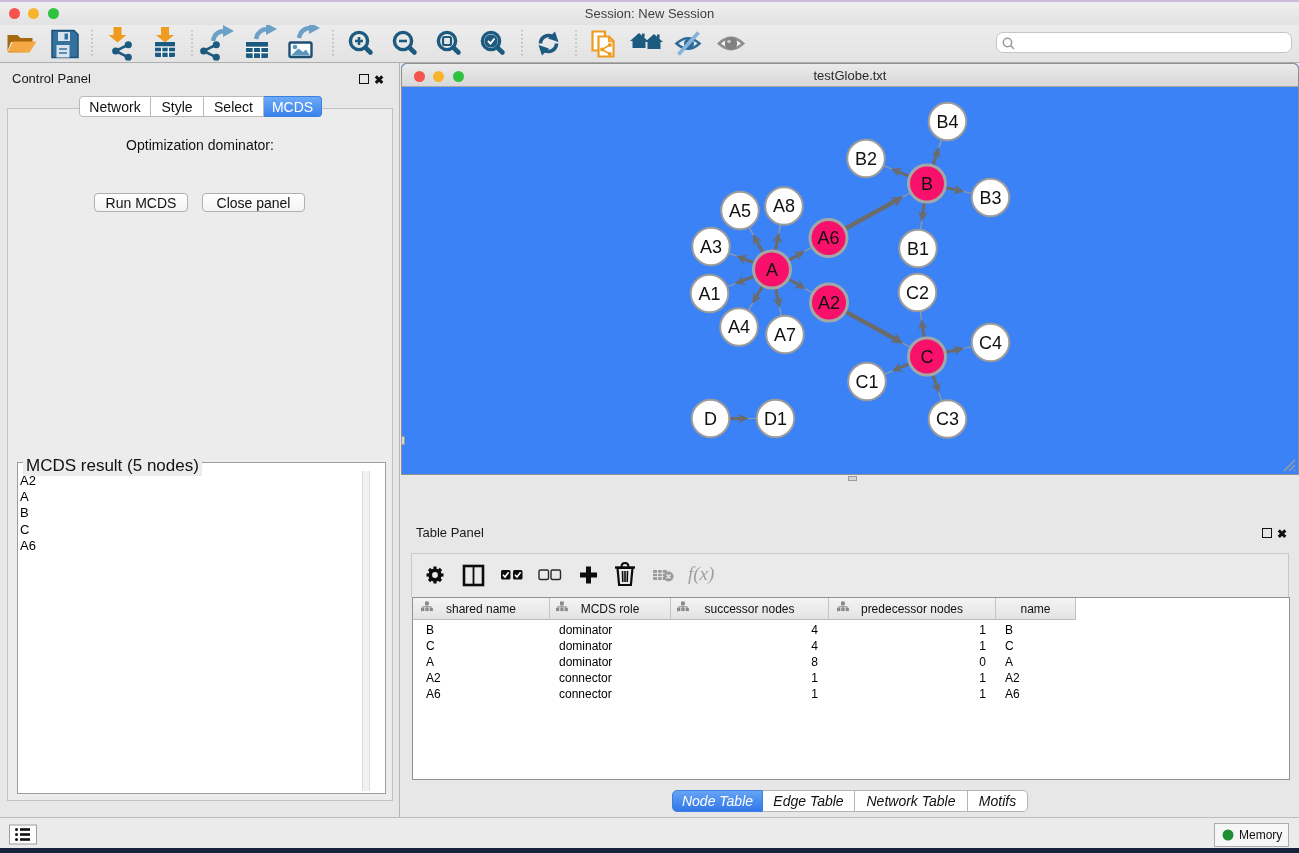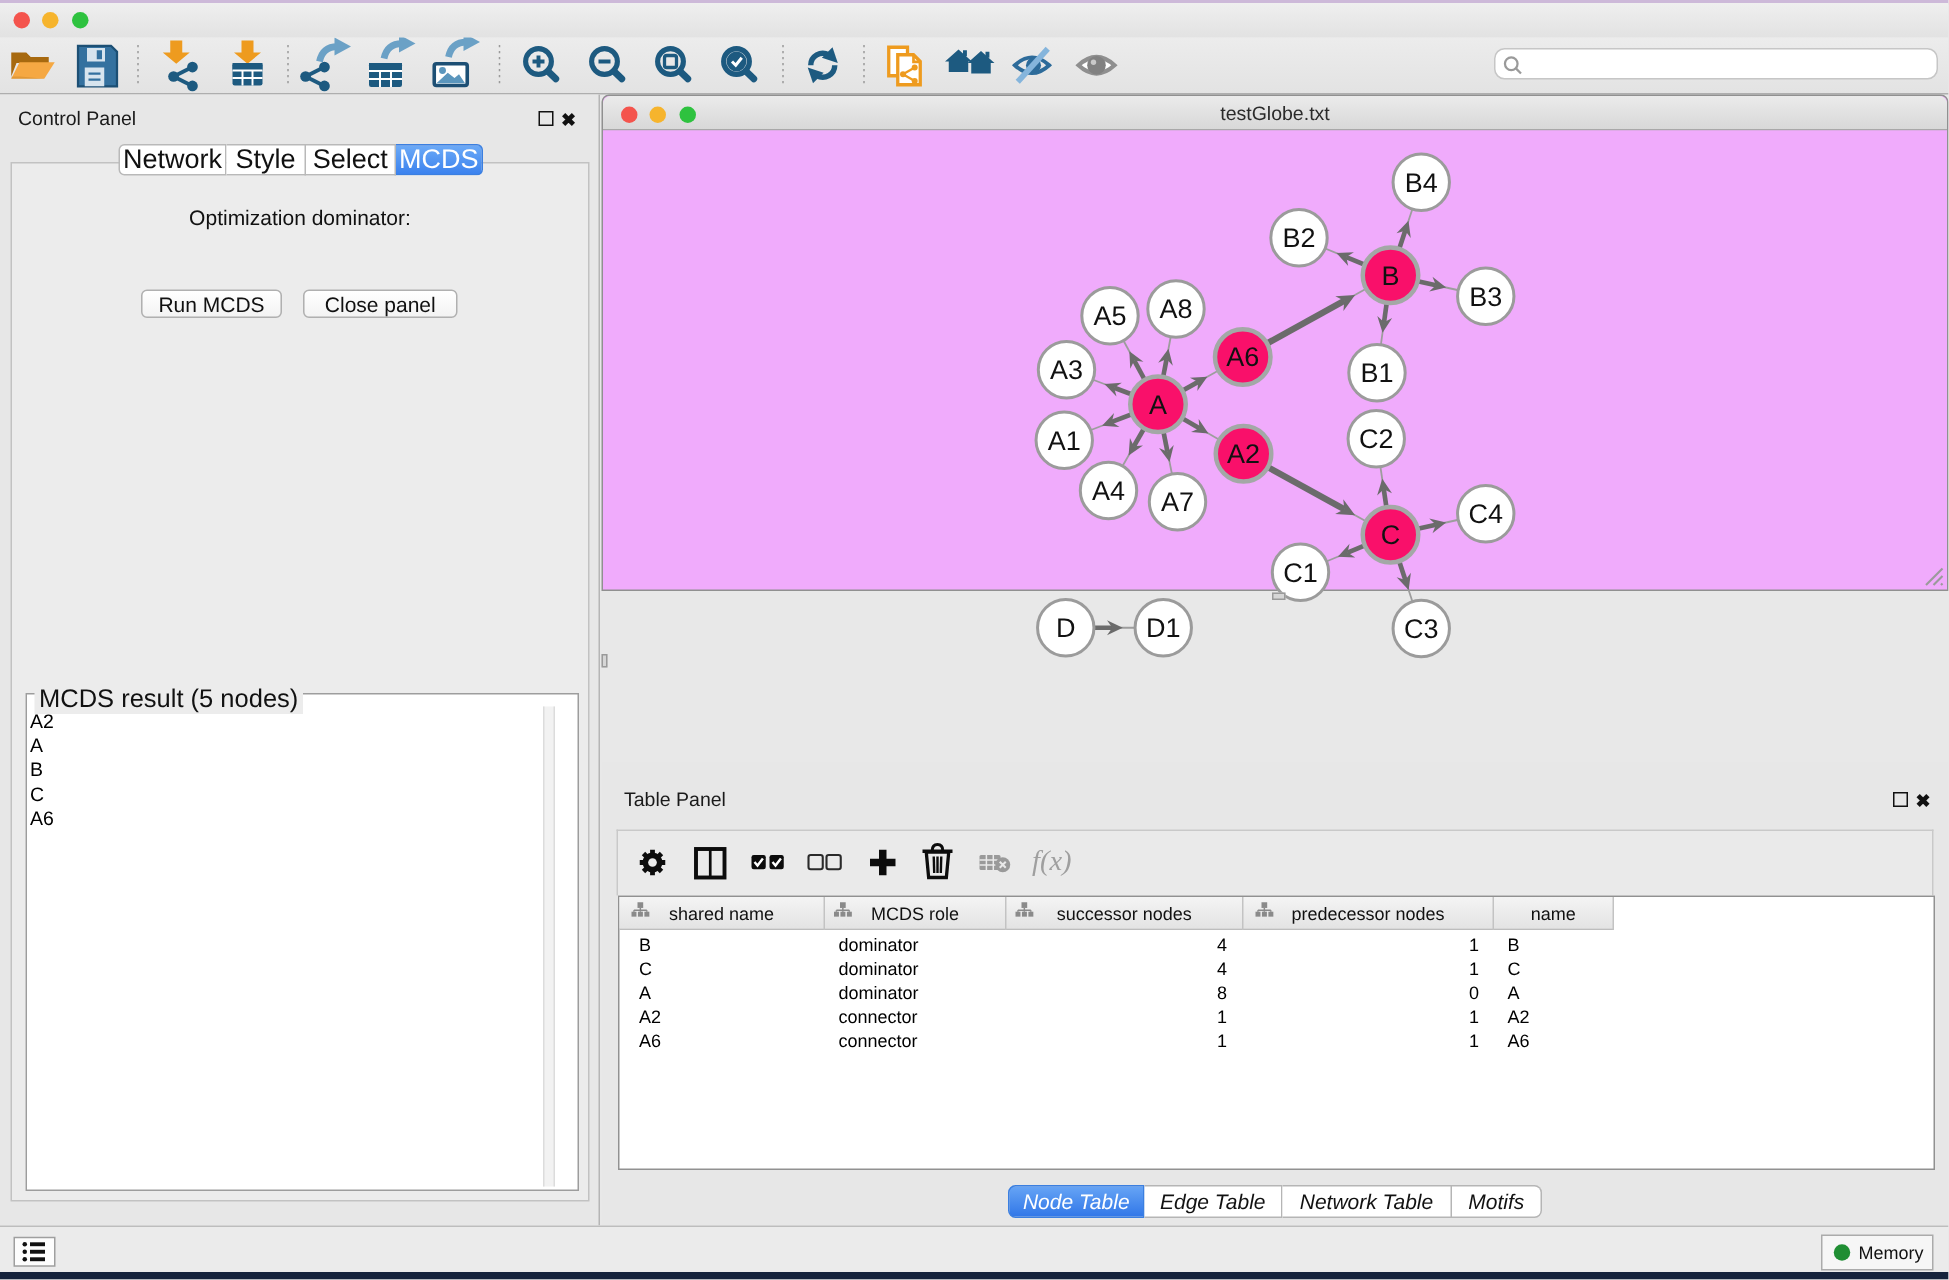--- a/index.html
+++ b/index.html
@@ -17,21 +17,21 @@
      background:linear-gradient(#ececec,#e3e3e3); border-bottom:1px solid #aeaeae; }
   #searchbox { position:absolute; left:996px; top:32px; width:296px; height:21px;
      background:#fff; border:1px solid #c6c6c6; border-radius:7px; }
   
   #cpanel { left:0; top:63px; width:400px; height:754px; background:#e7e7e7; border-right:1px solid #b5b5b5; }
   #cp-title { position:absolute; left:12px; top:71px; font-size:13px; color:#1a1a1a; }
   .winbtn-sq { position:absolute; width:10px; height:10px; border:1.6px solid #111; }
   .winbtn-x { position:absolute; font-size:12px; font-weight:bold; color:#111; line-height:10px; }
   .tabrow { position:absolute; display:flex; z-index:5; }
   .tab { height:21px; background:#fff; border:1px solid #b9b9b9; border-left:none;
-     font-size:18px; color:#111; display:flex; align-items:center; justify-content:center; }
+     font-size:14px; color:#111; display:flex; align-items:center; justify-content:center; }
   .tab.first { border-left:1px solid #b9b9b9; border-radius:4px 0 0 4px; }
   .tab.last { border-radius:0 4px 4px 0; }
   .tab.sel { background:linear-gradient(#6caaf7,#3b82ee); color:#fff; border-color:#3b7fe0; }
   #cp-inner { position:absolute; left:7px; top:108px; width:386px; height:693px;
      background:#ececec; border:1px solid #c2c2c2; }
   #opt-label { position:absolute; left:0; top:28px; width:100%; text-align:center;
      font-size:14px; color:#111; }
   #dropdown { position:absolute; left:36px; top:50px; width:312px; height:21px; background:#fff;
      border:1px solid #b5b5b5; border-radius:4px; font-size:14px; color:#111;
      line-height:19px; padding-left:11px; }
@@ -41,21 +41,21 @@
      border:1px solid #b0b0b0; border-radius:4px; font-size:14px; color:#111;
      display:flex; align-items:center; justify-content:center; }
   #groupbox { position:absolute; left:9px; top:353px; width:369px; height:332px;
      background:#fff; border:1px solid #9d9d9d; }
   #group-title { position:absolute; left:15px; top:347px; background:#ececec;
      font-size:17px; color:#111; padding:0 3px; }
   #mcds-list { position:absolute; left:12px; top:364px; font-size:13px; line-height:16.2px; color:#000; }
   #list-scroll { position:absolute; left:354px; top:362px; width:8px; height:320px;
      background:#f2f2f2; border-left:1px solid #dcdcdc; border-right:1px solid #dcdcdc; }
   
-  #netwin { left:401px; top:63px; width:898px; height:331px; background:#f0abfc;
+  #netwin { left:401px; top:63px; width:898px; height:412px; background:#3b82f6;
      border:1px solid #909090; border-radius:5px 5px 0 0; }
   #net-titlebar { position:absolute; left:0; top:0; width:100%; height:23px;
      background:linear-gradient(#ebebeb,#d8d8d8); border-bottom:1px solid #a8a8a8;
      border-radius:5px 5px 0 0; }
   #net-title { position:absolute; top:4px; width:100%; text-align:center; font-size:13px; color:#2a2a2a; }
   
   #tpanel { left:401px; top:508px; width:898px; height:309px; background:#e7e7e7; }
   #tp-title { position:absolute; left:15px; top:17px; font-size:13px; color:#1a1a1a; }
   #tp-toolbar { position:absolute; left:10px; top:45px; width:878px; height:44px; background:#eaeaea; border:1px solid #c9c9c9; border-bottom:none; overflow:visible; }
   #ttable { position:absolute; left:11px; top:89px; width:878px; height:183px;
@@ -80,20 +80,21 @@
 <body>
 <div class="abs" id="wallpaper-top"></div>
 <svg class="abs" width="20" height="20" style="left:1001px; top:36px; z-index:3;">
   <circle cx="6.5" cy="6.5" r="4.2" fill="none" stroke="#9a9a9a" stroke-width="1.5"></circle>
   <line x1="9.6" y1="9.6" x2="13" y2="13" stroke="#9a9a9a" stroke-width="1.5"></line>
 </svg>
 <div class="abs" id="titlebar">
   <div class="tl" style="left:9px; background:#f4544d;"></div>
   <div class="tl" style="left:28px; background:#f6b42d;"></div>
   <div class="tl" style="left:48px; background:#2ec23f;"></div>
+  <div id="title-text">Session: New Session</div>
 </div>
 <div class="abs" id="toolbar">
 <svg width="1299" height="38" style="position:absolute;left:0;top:0;">
 <line x1="92" y1="5" x2="92" y2="33" stroke="#9a9a9a" stroke-width="1" stroke-dasharray="1.5,2.5"></line>
 <line x1="192" y1="5" x2="192" y2="33" stroke="#9a9a9a" stroke-width="1" stroke-dasharray="1.5,2.5"></line>
 <line x1="333" y1="5" x2="333" y2="33" stroke="#9a9a9a" stroke-width="1" stroke-dasharray="1.5,2.5"></line>
 <line x1="522" y1="5" x2="522" y2="33" stroke="#9a9a9a" stroke-width="1" stroke-dasharray="1.5,2.5"></line>
 <line x1="576" y1="5" x2="576" y2="33" stroke="#9a9a9a" stroke-width="1" stroke-dasharray="1.5,2.5"></line>
 
 <g>

